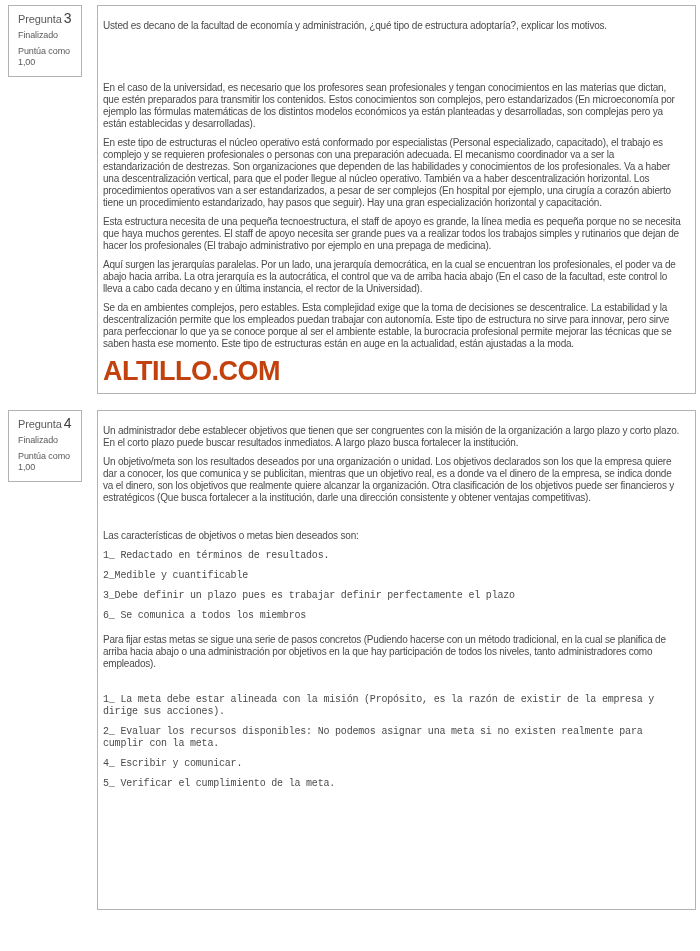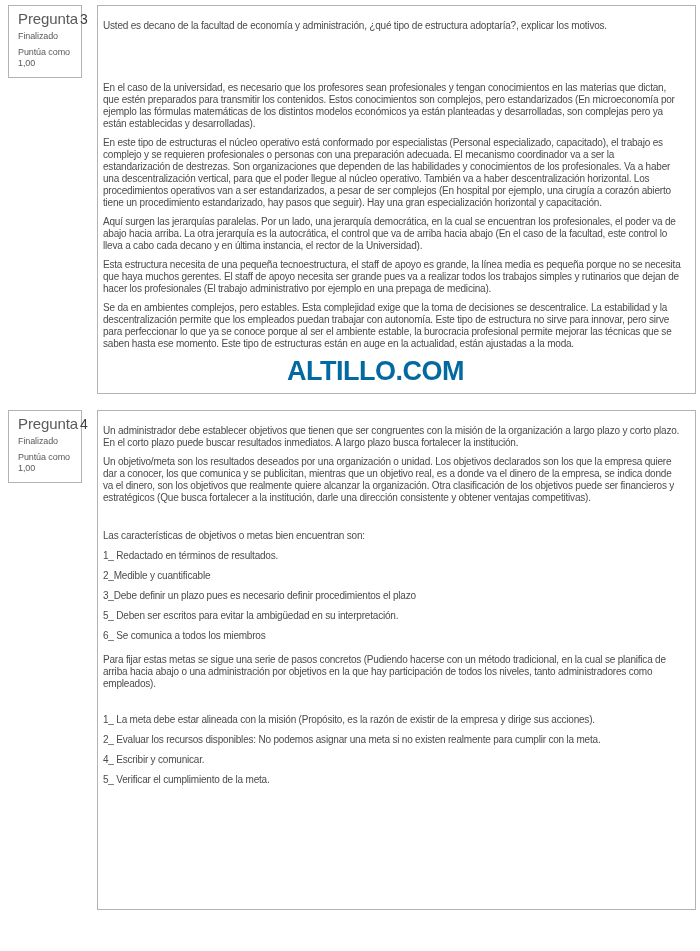--- a/index.html
+++ b/index.html
@@ -20,52 +20,52 @@
     flex: 0 0 74px;
     border: 1px solid #b3b3b3;
     background: #ffffff;
     padding: 7px 6px 8px 9px;
     font-size: 9px;
     line-height: 11px;
     color: #5a5a5a;
     letter-spacing: -0.1px;
   }
   .q-no { margin-bottom: 4px; white-space: nowrap; }
-  .q-label { font-size: 15px; color: #5a5a5a; }
+  .q-label { font-size: 11px; color: #5a5a5a; }
   .q-num { font-size: 14px; color: #3c3c3c; margin-left: 2px; }
   .q-state { margin-bottom: 5px; }
   .q-grade-label { }
   .q-grade-value { }
   .content-box {
     flex: 1 1 auto;
     margin-left: 15px;
     border: 1px solid #b3b3b3;
     background: #ffffff;
     padding: 14px 12px 8px 5px;
     font-size: 10px;
     line-height: 12px;
     letter-spacing: -0.2px;
     color: #4b4b4b;
   }
   .content-box.cut-bottom { min-height: 500px; }
   .qtext { margin-bottom: 50px; }
   .answer p { margin-bottom: 7px; }
   .answer .list-intro { margin-top: 26px; margin-bottom: 8px; }
   .answer .steps-para { margin-top: 12px; margin-bottom: 24px; }
-  ul.plain-list { list-style: none; }
+  ul.plain-list { list-style: none; font-family: Liberation Mono, monospace; }
   ul.plain-list li { margin-bottom: 8px; line-height: 12px; }
   .altillo-logo {
-    text-align: center;
+    text-align: left;
     padding-right: 35px;
     margin-top: 4px;
     font-size: 27px;
     line-height: 28px;
     font-weight: bold;
     letter-spacing: -0.5px;
-    color: #0369a1;
+    color: #c2410c;
   }
 </style>
 </head>
 <body>
 
 <div class="page">
 
   <div class="question-row">
     <aside class="info-box">
       <div class="q-no">
@@ -73,47 +73,46 @@
       </div>
       <div class="q-state">Finalizado</div>
       <div class="q-grade-label">Puntúa como</div>
       <div class="q-grade-value">1,00</div>
     </aside>
     <div class="content-box">
       <p class="qtext">Usted es decano de la facultad de economía y administración, ¿qué tipo de estructura adoptaría?, explicar los motivos.</p>
       <div class="answer">
         <p>En el caso de la universidad, es necesario que los profesores sean profesionales y tengan conocimientos en las materias que dictan, que estén preparados para transmitir los contenidos. Estos conocimientos son complejos, pero estandarizados (En microeconomía por ejemplo las fórmulas matemáticas de los distintos modelos económicos ya están planteadas y desarrolladas, son complejas pero ya están establecidas y desarrolladas).</p>
         <p>En este tipo de estructuras el núcleo operativo está conformado por especialistas (Personal especializado, capacitado), el trabajo es complejo y se requieren profesionales o personas con una preparación adecuada. El mecanismo coordinador va a ser la estandarización de destrezas. Son organizaciones que dependen de las habilidades y conocimientos de los profesionales. Va a haber una descentralización vertical, para que el poder llegue al núcleo operativo. También va a haber descentralización horizontal. Los procedimientos operativos van a ser estandarizados, a pesar de ser complejos (En hospital por ejemplo, una cirugía a corazón abierto tiene un procedimiento estandarizado, hay pasos que seguir). Hay una gran especialización horizontal y capacitación.</p>
+        <p>Esta estructura necesita de una pequeña tecnoestructura, el staff de apoyo es grande, la línea media es pequeña porque no se necesita que haya muchos gerentes. El staff de apoyo necesita ser grande pues va a realizar todos los trabajos simples y rutinarios que dejan de hacer los profesionales (El trabajo administrativo por ejemplo en una prepaga de medicina).</p>
         <p>Aquí surgen las jerarquías paralelas. Por un lado, una jerarquía democrática, en la cual se encuentran los profesionales, el poder va de abajo hacia arriba. La otra jerarquía es la autocrática, el control que va de arriba hacia abajo (En el caso de la facultad, este control lo lleva a cabo cada decano y en última instancia, el rector de la Universidad).</p>
-        <p>Esta estructura necesita de una pequeña tecnoestructura, el staff de apoyo es grande, la línea media es pequeña porque no se necesita que haya muchos gerentes. El staff de apoyo necesita ser grande pues va a realizar todos los trabajos simples y rutinarios que dejan de hacer los profesionales (El trabajo administrativo por ejemplo en una prepaga de medicina).</p>
         <p>Se da en ambientes complejos, pero estables. Esta complejidad exige que la toma de decisiones se descentralice. La estabilidad y la descentralización permite que los empleados puedan trabajar con autonomía. Este tipo de estructura no sirve para innovar, pero sirve para perfeccionar lo que ya se conoce porque al ser el ambiente estable, la burocracia profesional permite mejorar las técnicas que se saben hasta ese momento. Este tipo de estructuras están en auge en la actualidad, están ajustadas a la moda.</p>
       </div>
       <div class="altillo-logo">ALTILLO.COM</div>
     </div>
   </div>
 
   <div class="question-row">
     <aside class="info-box">
       <div class="q-no">
         <span class="q-label">Pregunta</span><span class="q-num">4</span>
       </div>
       <div class="q-state">Finalizado</div>
       <div class="q-grade-label">Puntúa como</div>
       <div class="q-grade-value">1,00</div>
     </aside>
     <div class="content-box cut-bottom">
       <div class="answer">
         <p>Un administrador debe establecer objetivos que tienen que ser congruentes con la misión de la organización a largo plazo y corto plazo. En el corto plazo puede buscar resultados inmediatos. A largo plazo busca fortalecer la institución.</p>
         <p>Un objetivo/meta son los resultados deseados por una organización o unidad. Los objetivos declarados son los que la empresa quiere dar a conocer, los que comunica y se publicitan, mientras que un objetivo real, es a donde va el dinero de la empresa, se indica donde va el dinero, son los objetivos que realmente quiere alcanzar la organización. Otra clasificación de los objetivos puede ser financieros y estratégicos (Que busca fortalecer a la institución, darle una dirección consistente y obtener ventajas competitivas).</p>
-        <p class="list-intro">Las características de objetivos o metas bien encuentran son:</p>
+        <p class="list-intro">Las características de objetivos o metas bien deseados son:</p>
         <ul class="plain-list">
           <li>1_ Redactado en términos de resultados.</li>
           <li>2_Medible y cuantificable</li>
-          <li>3_Debe definir un plazo pues es necesario definir procedimientos el plazo</li>
-          <li>5_ Deben ser escritos para evitar la ambigüedad en su interpretación.</li>
+          <li>3_Debe definir un plazo pues es trabajar definir perfectamente el plazo</li>
           <li>6_ Se comunica a todos los miembros</li>
         </ul>
         <p class="steps-para">Para fijar estas metas se sigue una serie de pasos concretos (Pudiendo hacerse con un método tradicional, en la cual se planifica de arriba hacia abajo o una administración por objetivos en la que hay participación de todos los niveles, tanto administradores como empleados).</p>
         <ul class="plain-list">
           <li>1_ La meta debe estar alineada con la misión (Propósito, es la razón de existir de la empresa y dirige sus acciones).</li>
           <li>2_ Evaluar los recursos disponibles: No podemos asignar una meta si no existen realmente para cumplir con la meta.</li>
           <li>4_ Escribir y comunicar.</li>
           <li>5_ Verificar el cumplimiento de la meta.</li>
         </ul>
       </div>

